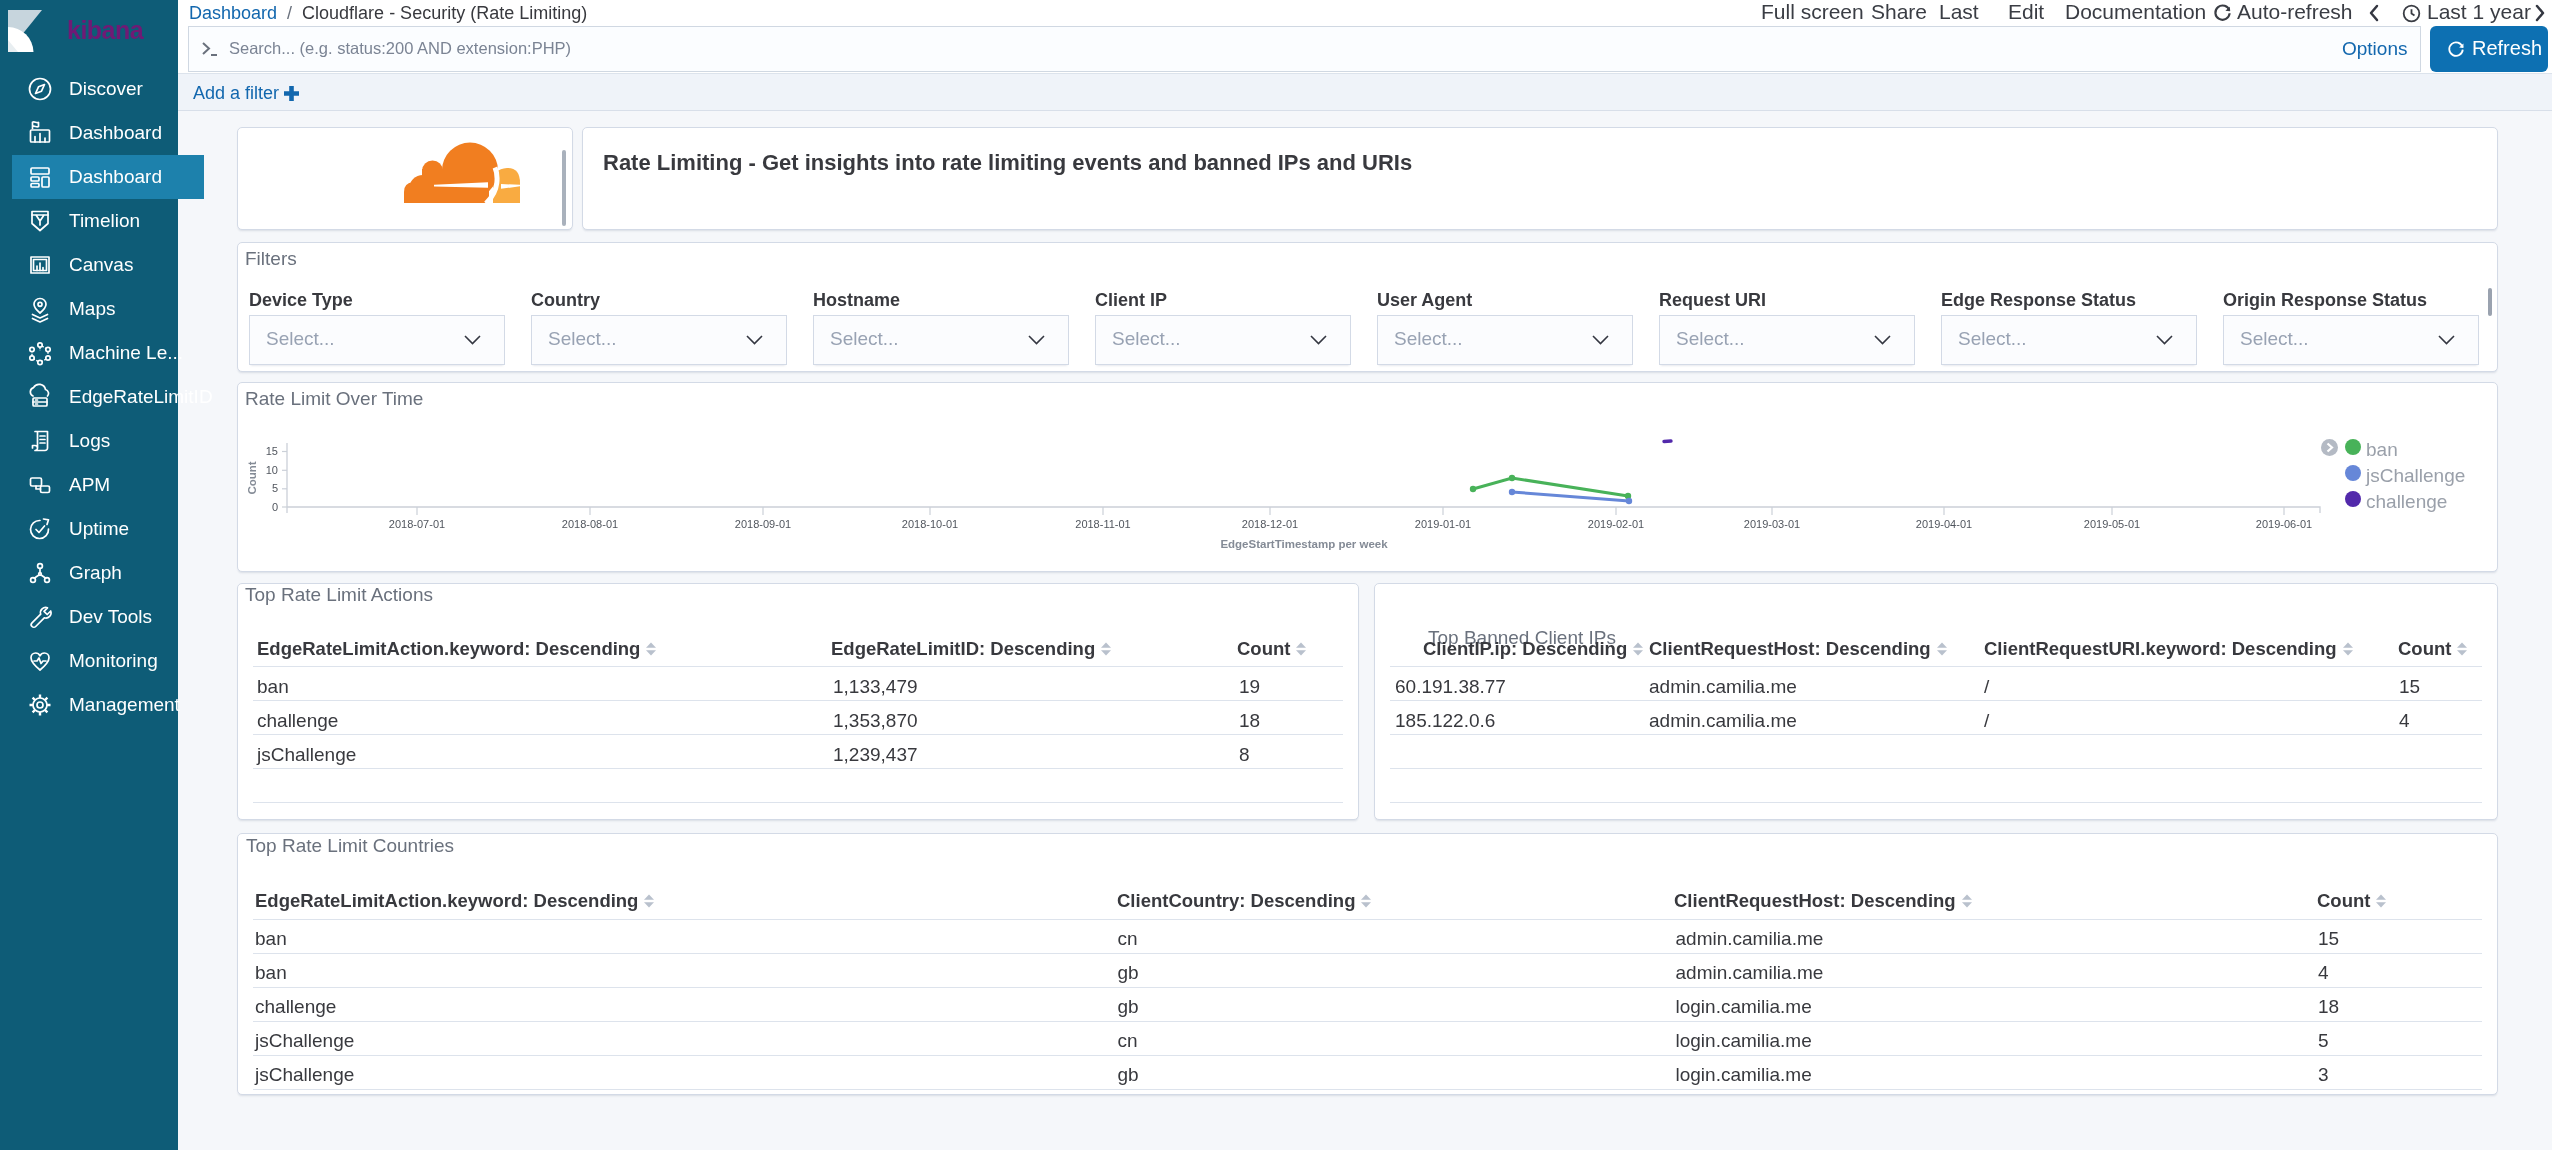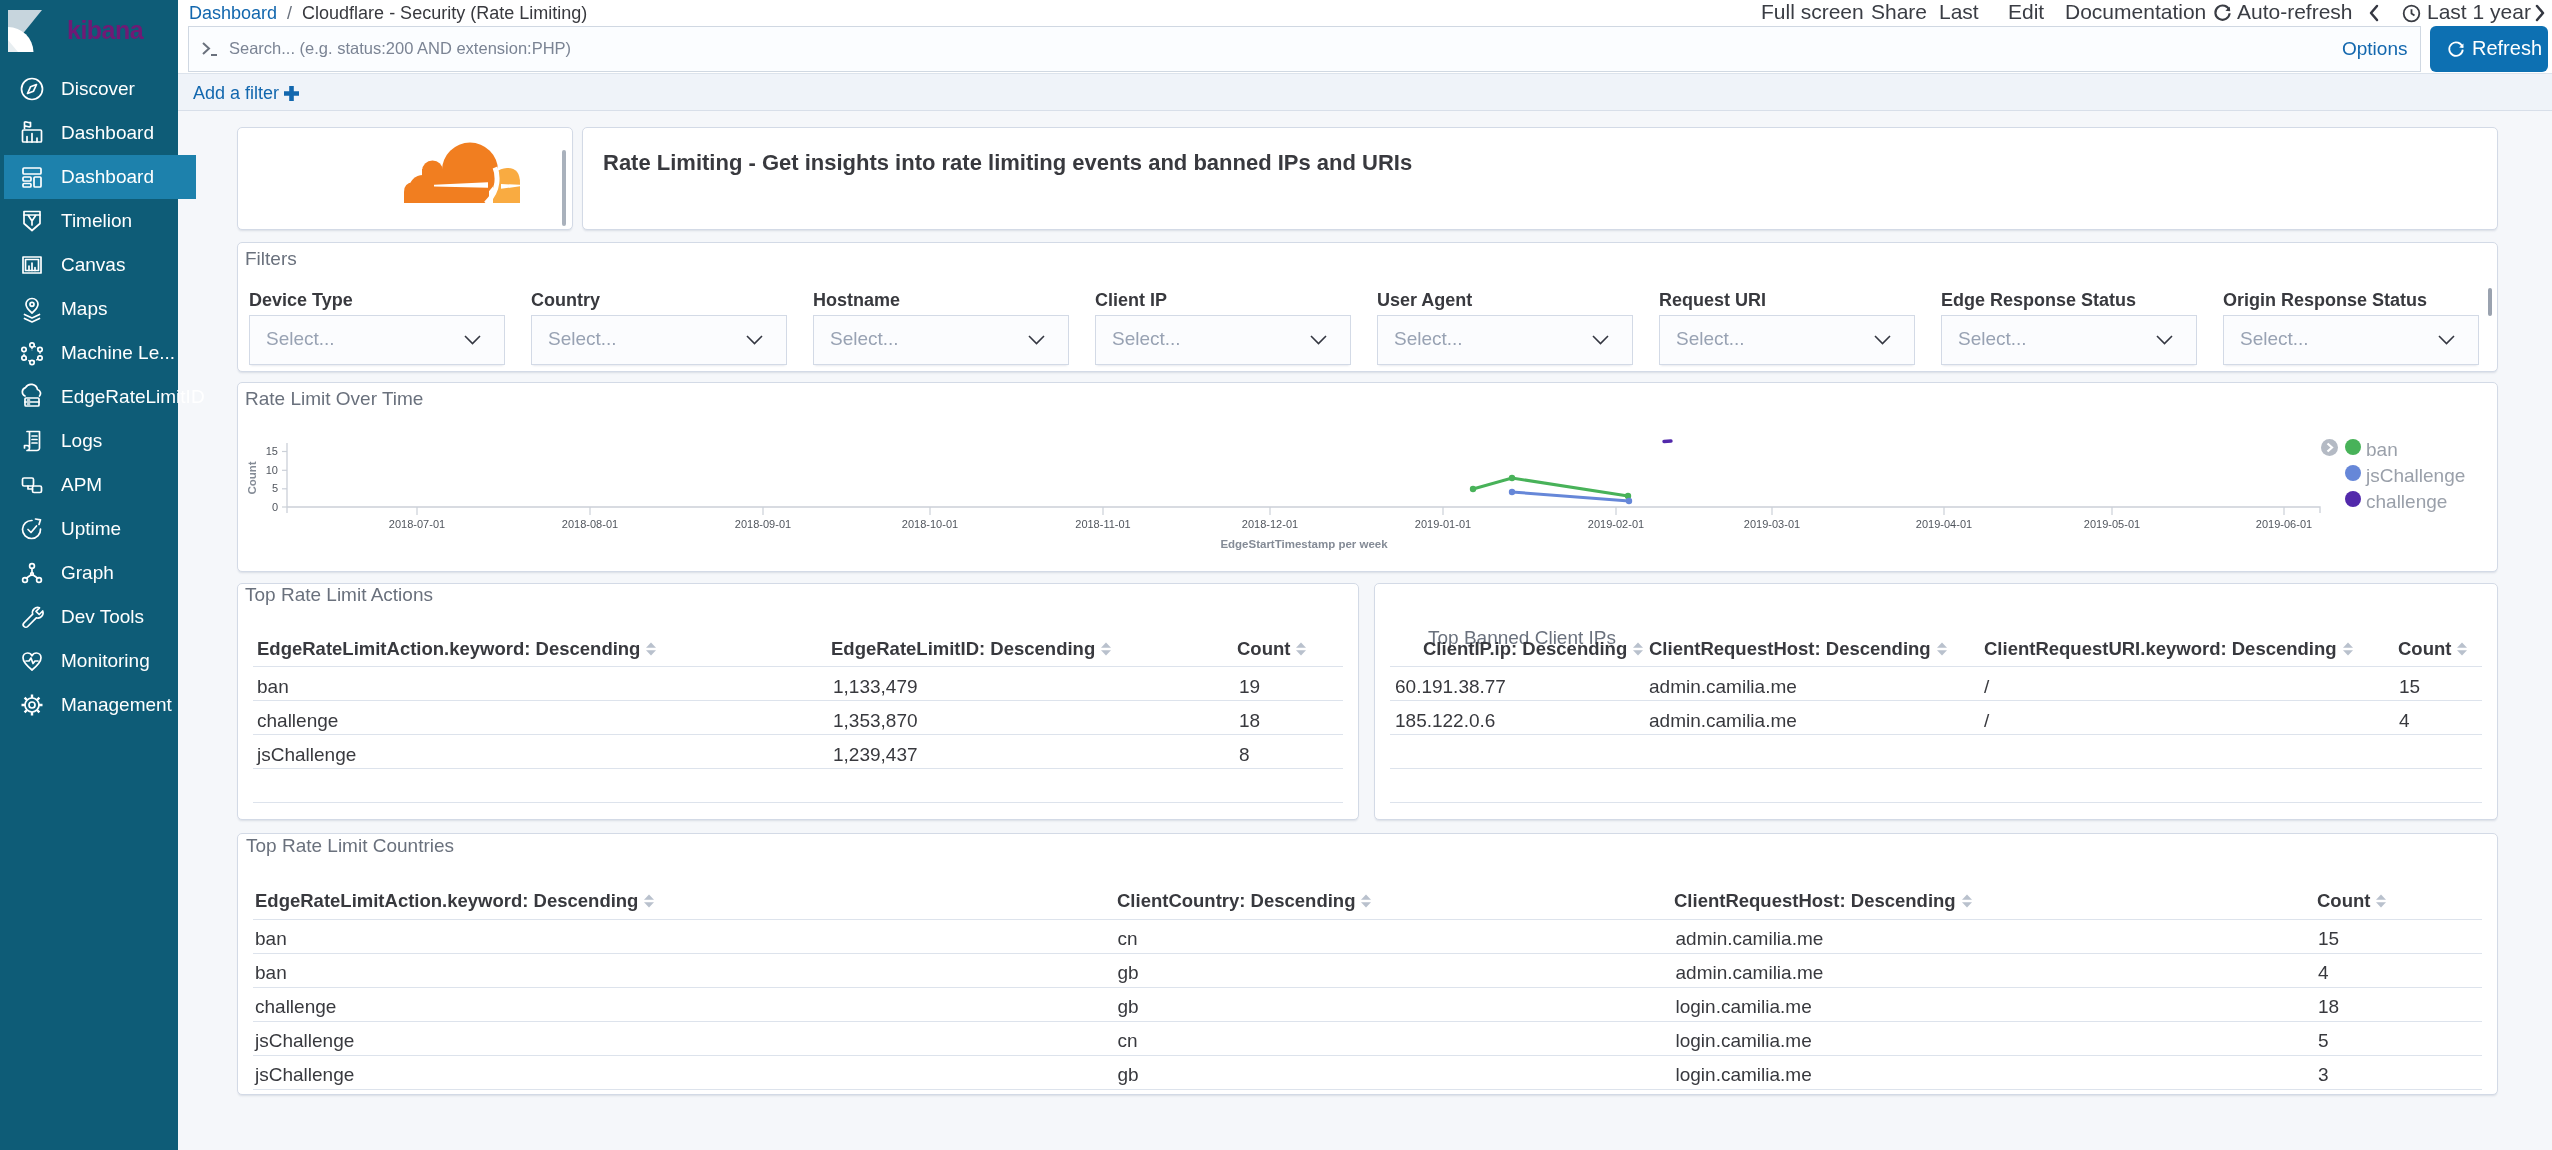--- a/index.html
+++ b/index.html
@@ -1,21 +1,21 @@
 <!DOCTYPE html>
 <html><head><meta charset="utf-8"><style>
 *{margin:0;padding:0;box-sizing:border-box;}
 html,body{width:2552px;height:1150px;background:#fff;font-family:"Liberation Sans",sans-serif;position:relative;overflow:hidden;}
 .a{position:absolute;}
 .panel{position:absolute;background:#fff;border:1px solid #d3dae6;border-radius:5px;box-shadow:0 2px 2px -1px rgba(152,162,179,0.3);}
 .ptitle{position:absolute;font-size:19px;line-height:20px;color:#6a717d;white-space:nowrap;}
 .cell{position:absolute;font-size:19px;color:#38393e;white-space:nowrap;}
 .hdr{position:absolute;font-size:18.5px;font-weight:bold;color:#38393e;white-space:nowrap;display:flex;align-items:center;}
 .hline{position:absolute;height:1px;background:#dde3ec;}
-.mitem{position:absolute;left:4px;width:192px;height:44px;color:#fff;}
+.mitem{position:absolute;left:12px;width:192px;height:44px;color:#fff;}
 .mtext{position:absolute;left:57px;top:50%;transform:translateY(-50%);font-size:19px;white-space:nowrap;}
 .micon{position:absolute;left:14px;top:8px;width:28px;height:28px;}
 .label{position:absolute;font-weight:bold;font-size:18px;color:#38393e;white-space:nowrap;}
 .selbox{position:absolute;width:256px;height:50px;background:#fbfcfe;border:1px solid #d3dae6;box-shadow:0 1px 1px -1px rgba(152,162,179,.2), 0 3px 2px -2px rgba(152,162,179,.2);}
 .selph{position:absolute;left:17px;top:0;line-height:48px;font-size:19px;color:#98a2b3;}
 .topmenu{position:absolute;top:0;height:26px;line-height:24px;font-size:21px;color:#3a3d44;white-space:nowrap;}
 </style></head><body>
 <div class="a" style="left:178px;top:110px;width:2374px;height:1040px;background:#f5f7fa;"></div>
 <div class="a" style="left:178px;top:73px;width:2374px;height:38px;background:#eff3f9;border-top:1px solid #dce3ec;border-bottom:1px solid #d8dfe9;"></div>
 <div class="a" style="left:0;top:0;width:178px;height:1150px;background:#0e5c77;"></div>

